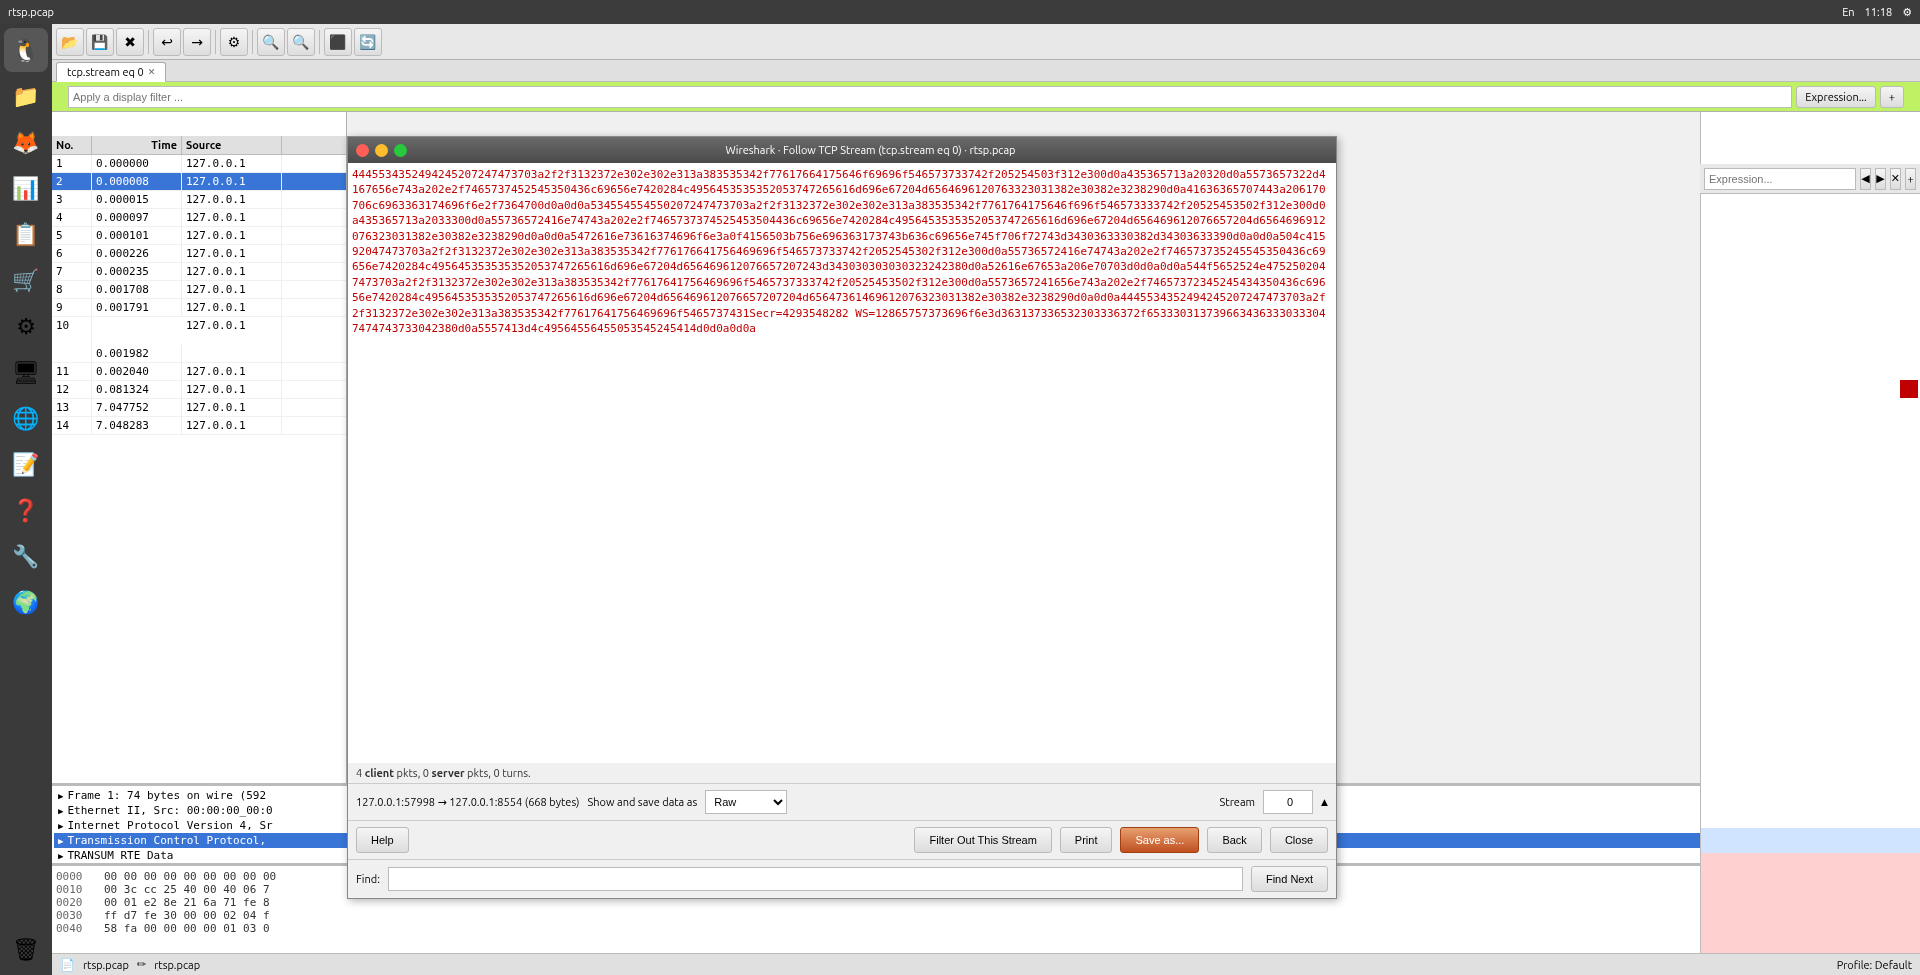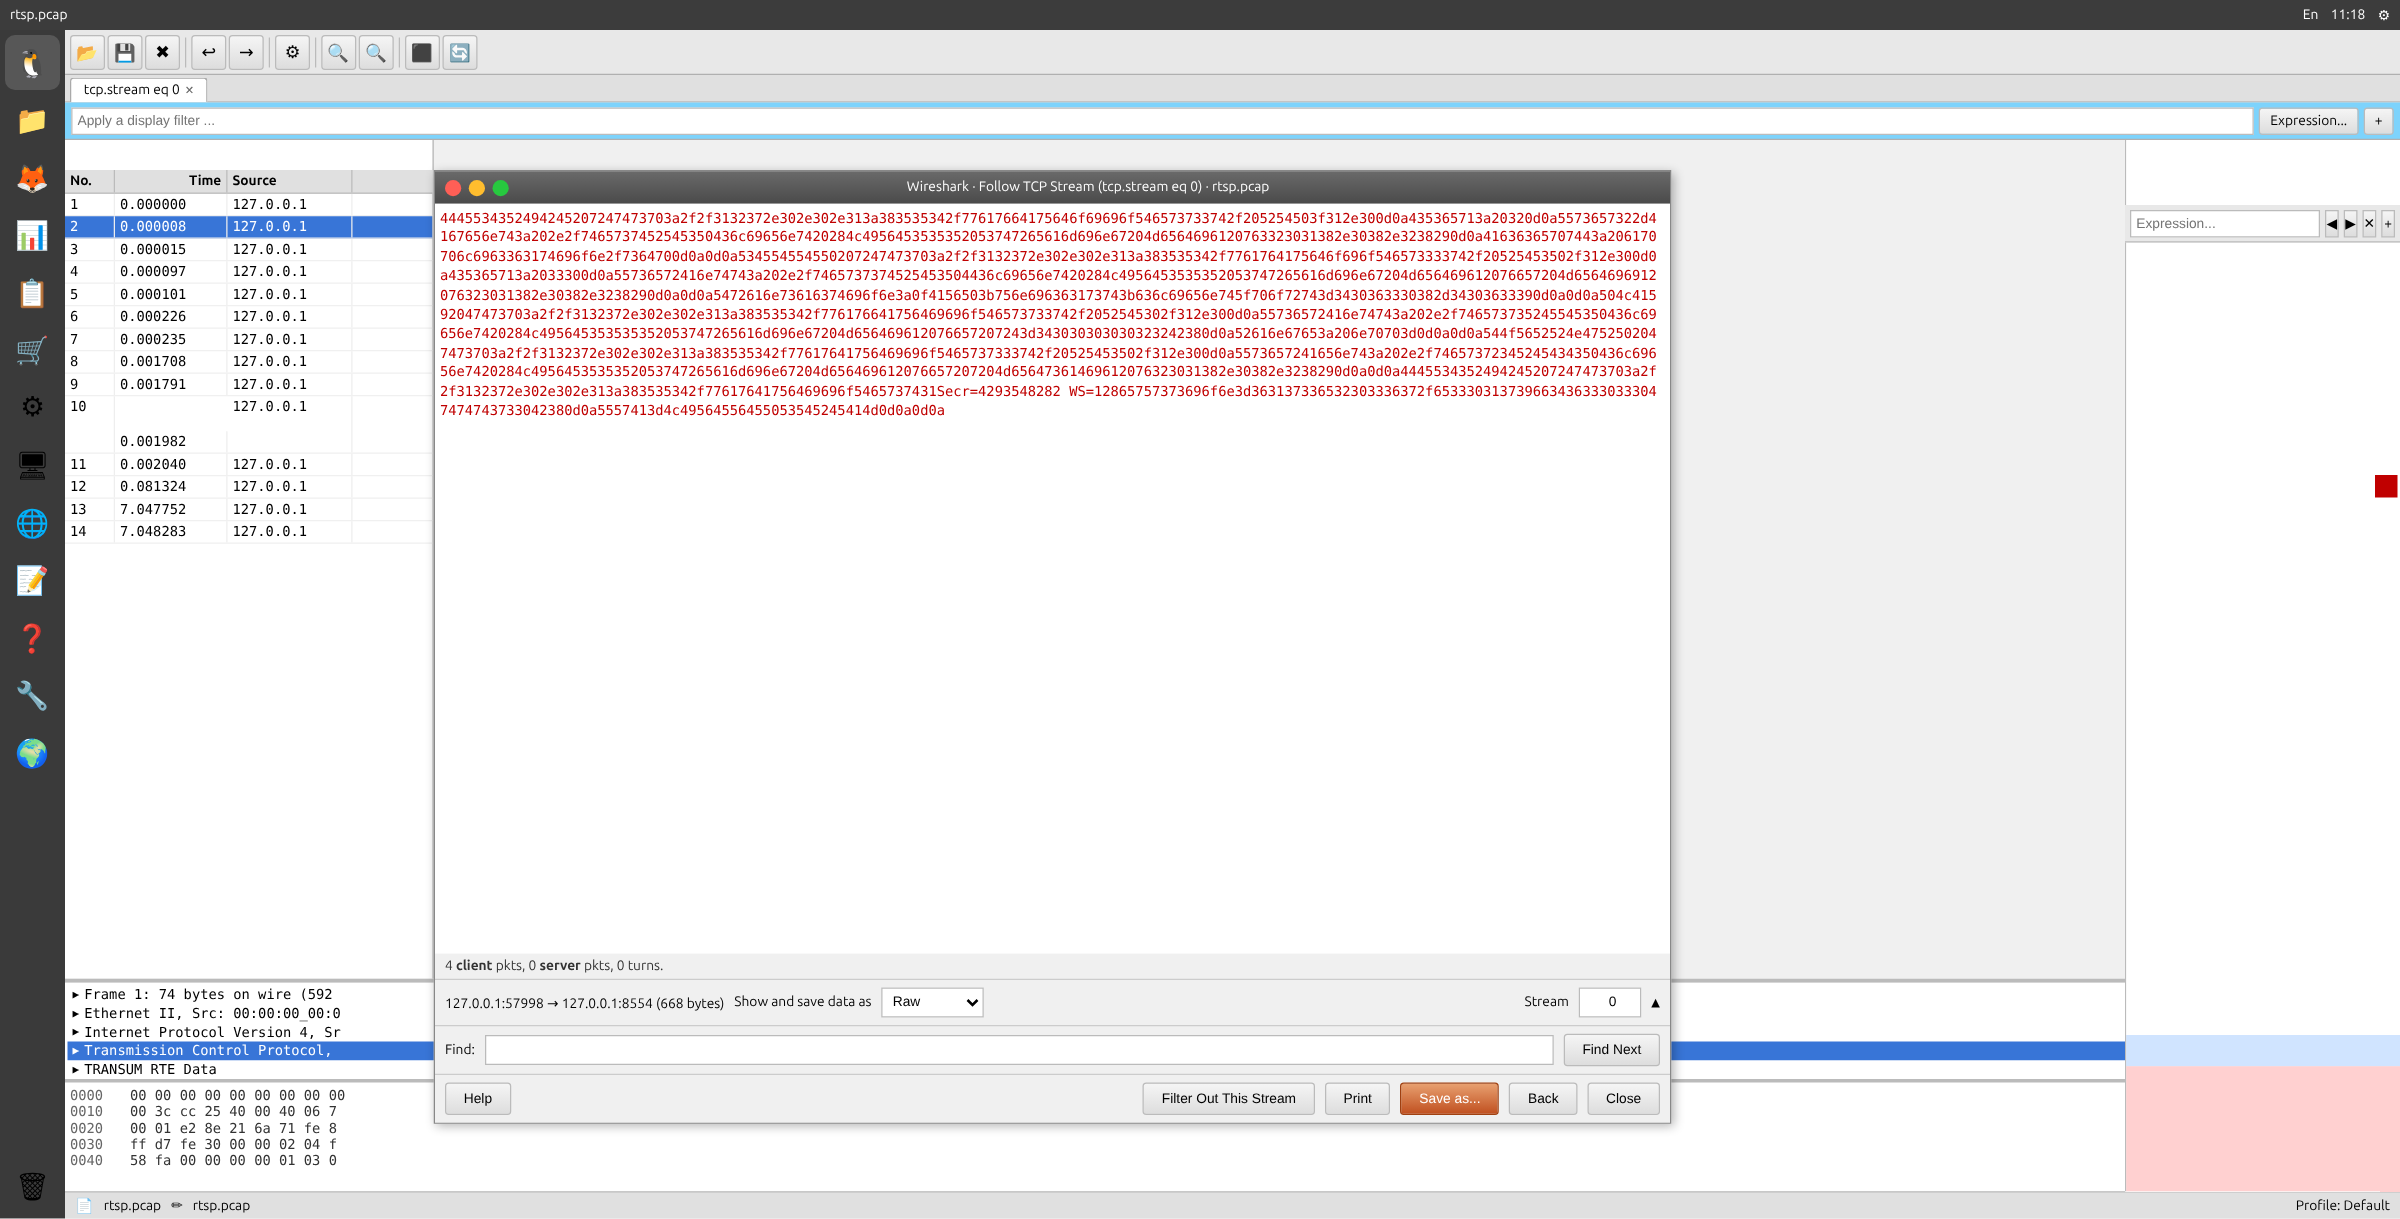--- a/index.html
+++ b/index.html
@@ -90,25 +90,25 @@
     .tb-separator {
       width: 1px;
       height: 24px;
       background: #bbb;
       margin: 0 2px;
     }
 
     
     #filter-bar {
       height: 30px;
-      background: #7dd3fc;
+      background: #bef264;
       border-bottom: 1px solid #b0b0b0;
       display: flex;
       align-items: center;
-      padding: 0 5px;
+      padding: 0 16px;
       gap: 4px;
     }
     #filter-input {
       flex: 1;
       height: 22px;
       border: 1px solid #bbb;
       background: white;
       padding: 0 4px;
       font-size: 11px;
     }
@@ -646,34 +646,34 @@
           <select class="dialog-dropdown">
             <option>Raw</option>
             <option>ASCII</option>
             <option>Hex Dump</option>
           </select>
           <span style="flex:1;"></span>
           <span>Stream</span>
           <input type="number" id="stream-number" value="0" style="">
           <span style="font-size:9px; cursor:pointer;">▲</span>
         </div>
-        <div id="find-bar">
-          <label>Find:</label>
-          <input type="text" id="find-input" style="">
-          <button class="dialog-btn">Find Next</button>
-        </div>
         <div id="dialog-buttons">
           <button class="dialog-btn">Help</button>
           <span style="flex:1;"></span>
           <button class="dialog-btn">Filter Out This Stream</button>
           <button class="dialog-btn">Print</button>
           <button class="dialog-btn primary">Save as...</button>
           <button class="dialog-btn">Back</button>
           <button class="dialog-btn">Close</button>
         </div>
+        <div id="find-bar">
+          <label>Find:</label>
+          <input type="text" id="find-input" style="">
+          <button class="dialog-btn">Find Next</button>
+        </div>
       </div>
 
       <div id="right-panel-area" style="position:absolute; top:0; right:0; width:220px; height:100%; background:#f0f0f0; border-left:1px solid #bbb; z-index:10; display:flex; flex-direction:column;">
         <div style="flex:1; background:white; position:relative;">
           <div style="position:absolute; right:2px; top:268px; width:18px; height:18px; background:#c00000;"></div>
         </div>
         <div style="height:25px; background:#d0e4ff;"></div>
         <div style="height:100px; background:#ffd0d0;"></div>
       </div>
     </div>

